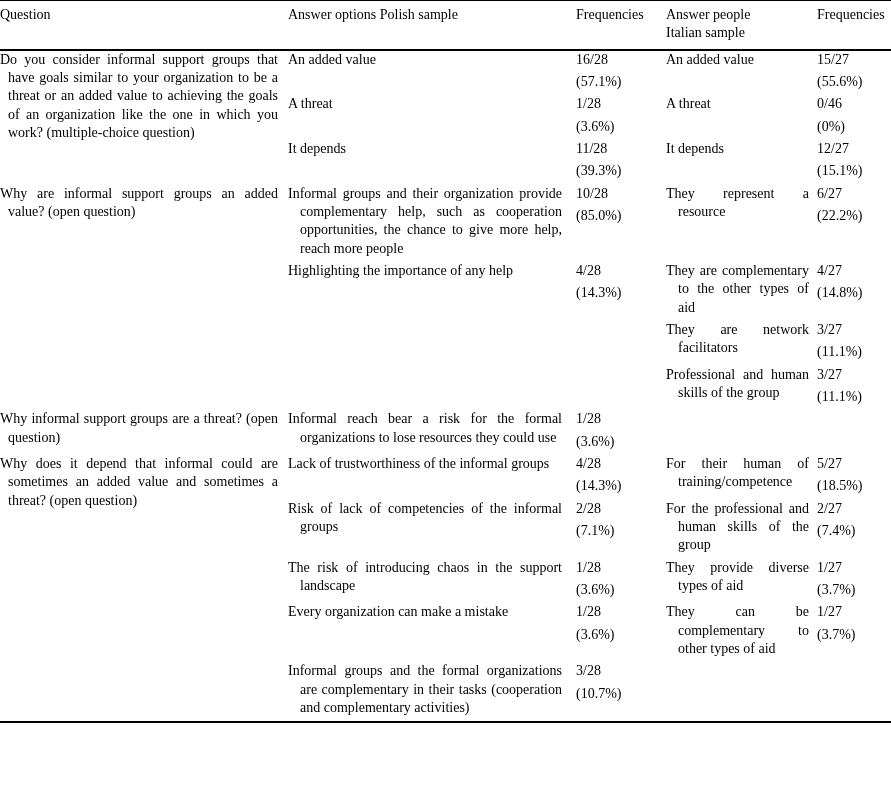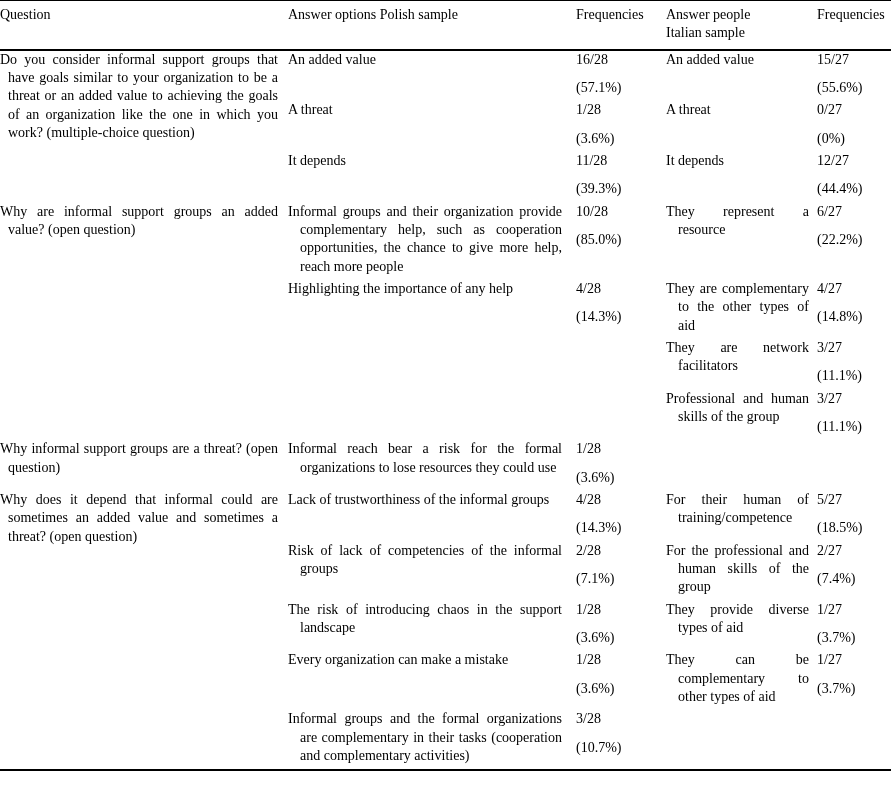--- a/index.html
+++ b/index.html
@@ -54,21 +54,21 @@
     text-align: justify;
   }
   .ans {
     padding-left: 12px;
     text-indent: -12px;
     text-align: justify;
   }
   .ans.pl { padding-right: 14px; }
   .ans.it { padding-right: 8px; }
 
-  .freq .pct { margin-top: 10px; }
+  .freq .pct { margin-top: 4px; }
   .freq .pct:empty { margin-top: 0; }
 </style>
 </head>
 <body>
 
 <div class="page">
   <table class="results">
     <colgroup>
       <col class="c1">
         <col class="c2">
@@ -111,38 +111,38 @@
             <div class="ans pl">A threat</div>
           </td>
         <td class="freq">
           <div class="n">1/28</div>
           <div class="pct">(3.6%)</div>
         </td>
         <td>
             <div class="ans it">A threat</div>
           </td>
         <td class="freq">
-          <div class="n">0/27</div>
+          <div class="n">0/46</div>
           <div class="pct">(0%)</div>
         </td>
       </tr>
       <tr>
         <td>
             <div class="ans pl">It depends</div>
           </td>
         <td class="freq">
           <div class="n">11/28</div>
           <div class="pct">(39.3%)</div>
         </td>
         <td>
             <div class="ans it">It depends</div>
           </td>
         <td class="freq">
           <div class="n">12/27</div>
-          <div class="pct">(44.4%)</div>
+          <div class="pct">(15.1%)</div>
         </td>
       </tr>
 
       <tr>
         <td rowspan="4">
           <div class="q-text">Why are informal support groups an added value? (open question)</div>
         </td>
         <td>
             <div class="ans pl">Informal groups and their organization provide complementary help, such as cooperation opportunities, the chance to give more help, reach more people</div>
           </td>

